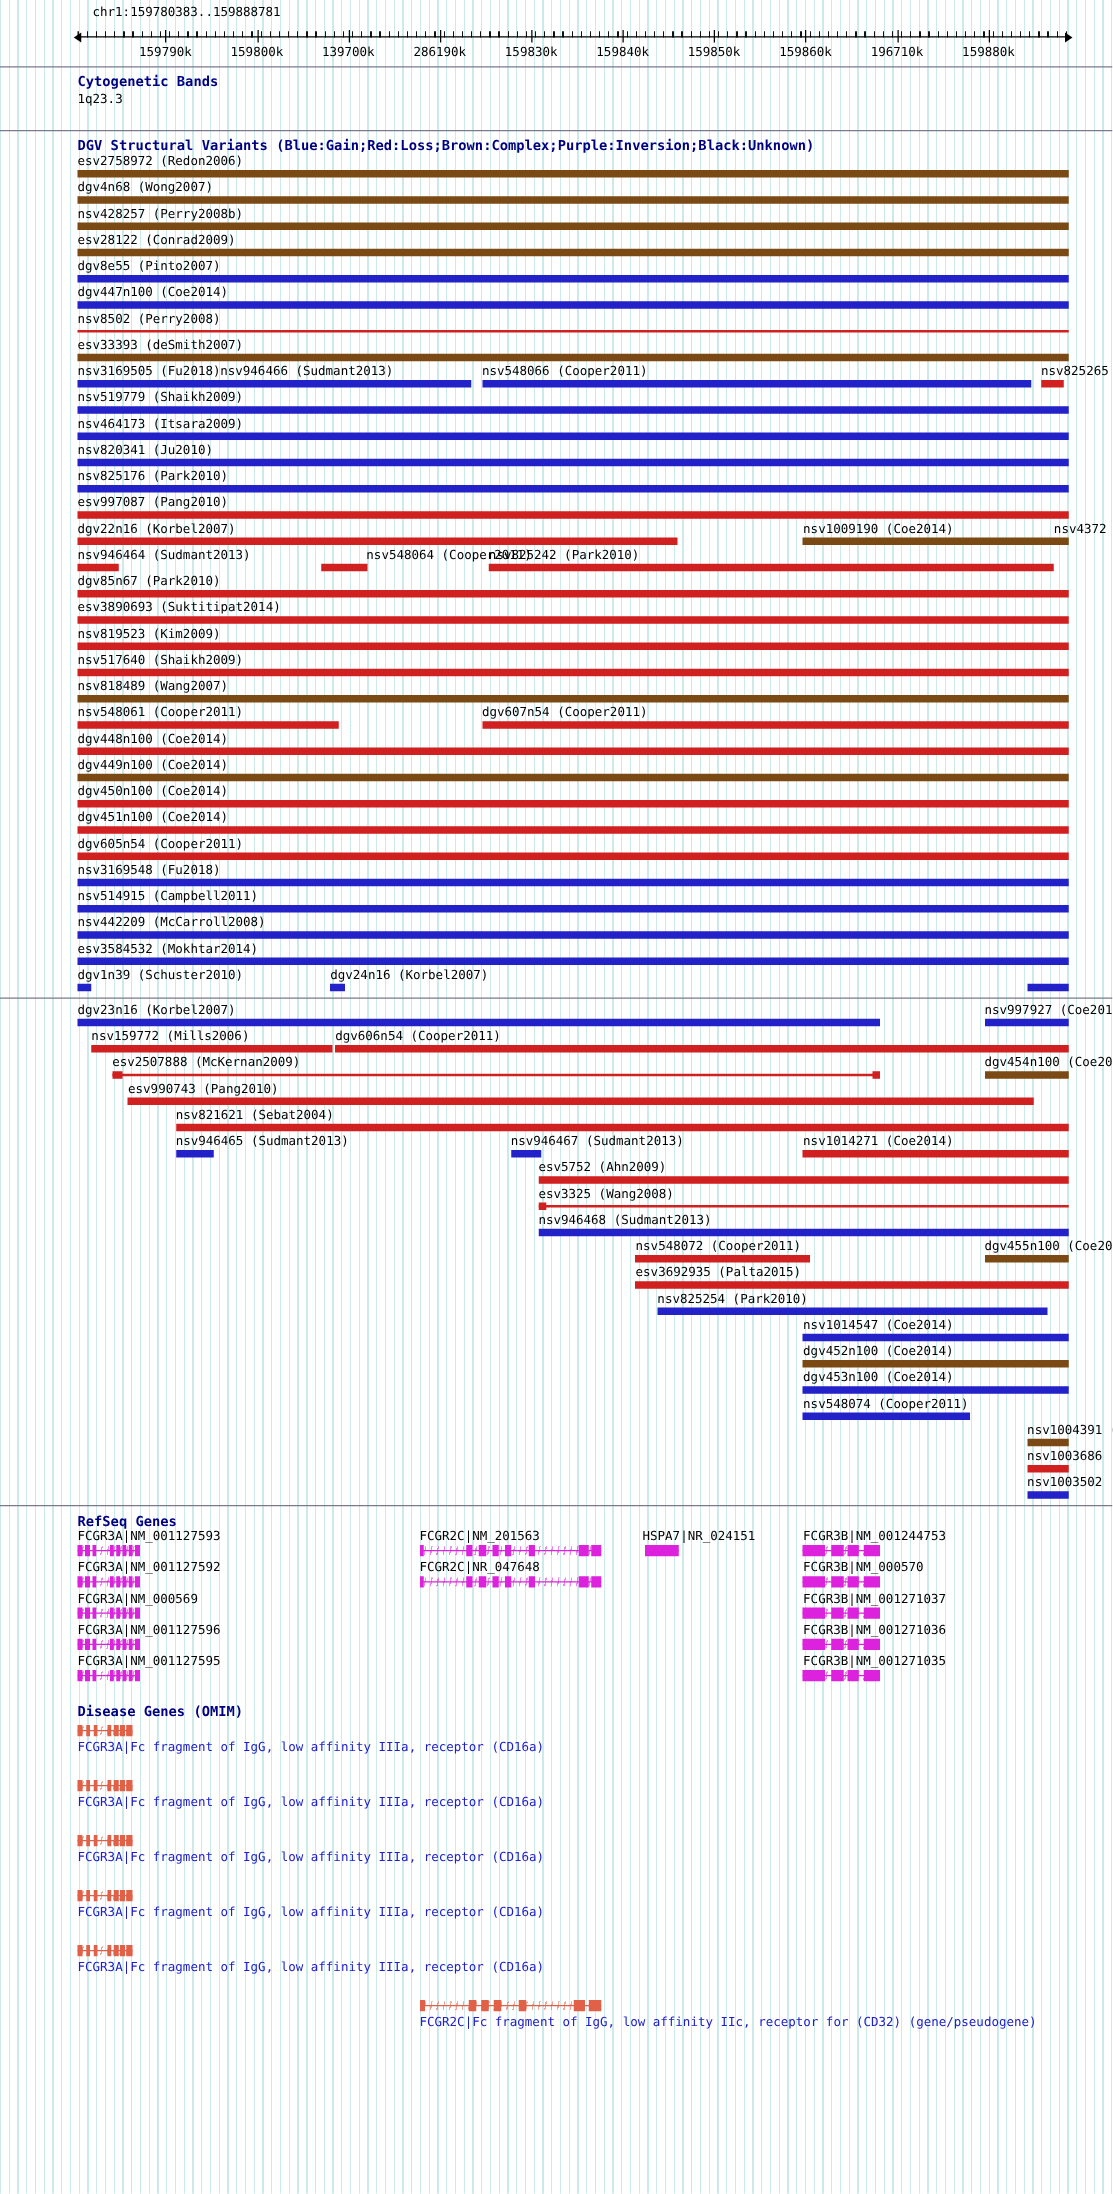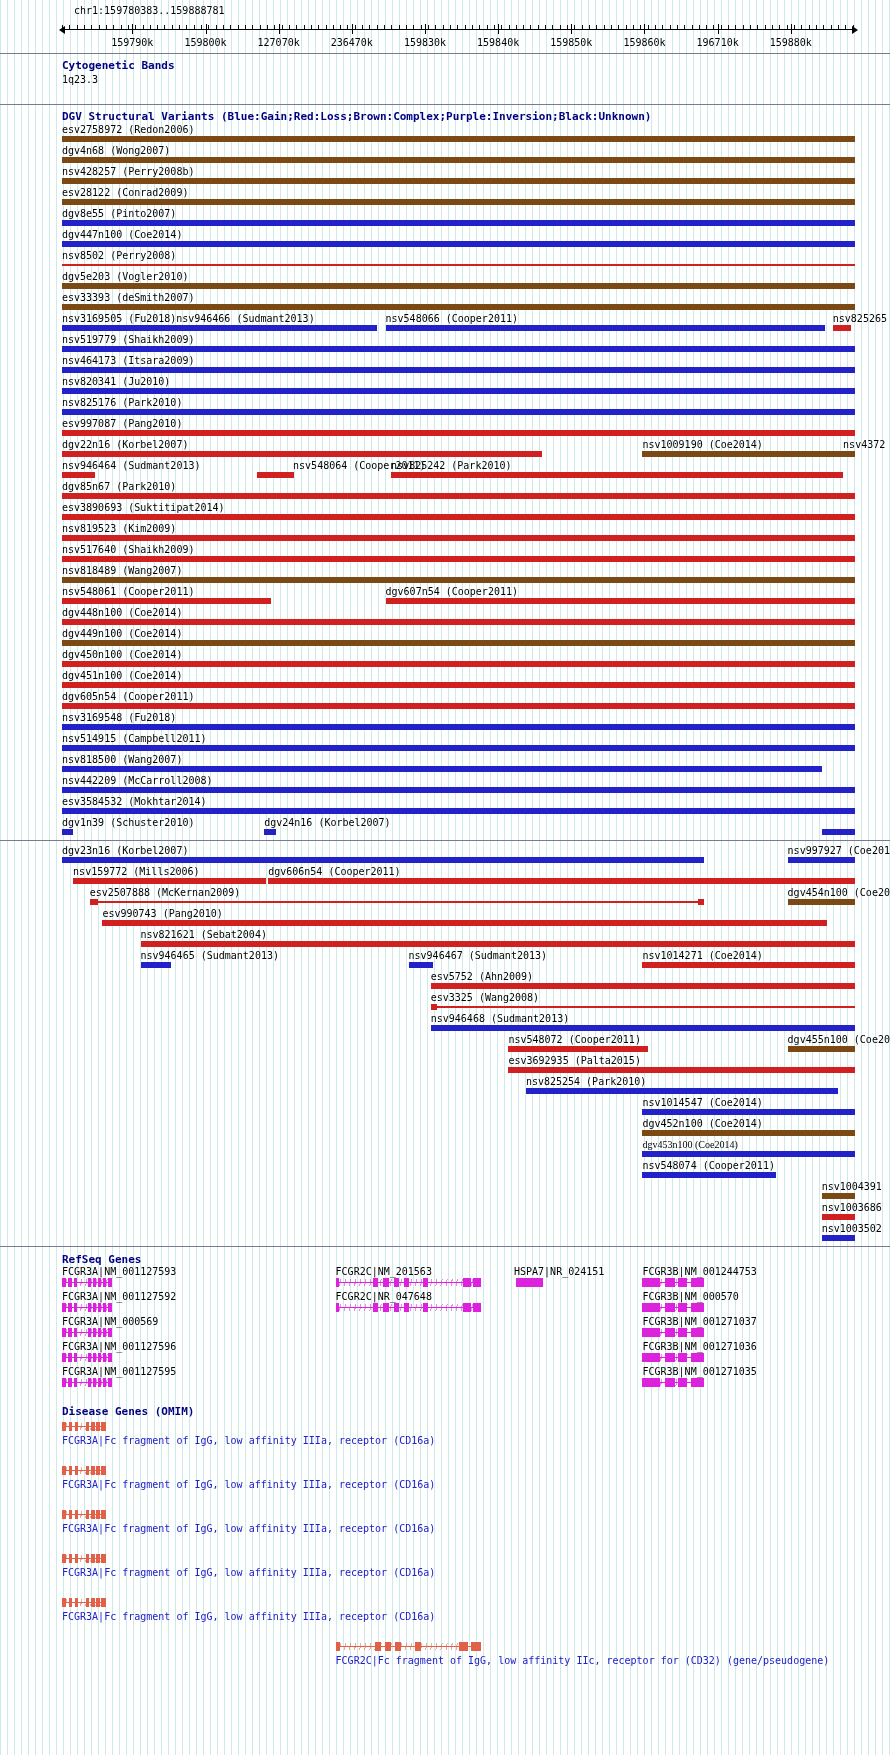--- a/index.html
+++ b/index.html
@@ -74,22 +74,22 @@
           <div class="major-tick" style="left: 55%;"></div>
           <div class="major-tick" style="left: 64.22%;"></div>
           <div class="major-tick" style="left: 73.45%;"></div>
           <div class="major-tick" style="left: 82.68%;"></div>
           <div class="major-tick" style="left: 91.9%;"></div>
         </div>
     </div>
     <div id="tick-labels">
         <span class="tick-label" style="left: 8.87%;">159790k</span>
         <span class="tick-label" style="left: 18.1%;">159800k</span>
-        <span class="tick-label" style="left: 27.32%;">127070k</span>
-        <span class="tick-label" style="left: 36.55%;">236470k</span>
+        <span class="tick-label" style="left: 27.32%;">139700k</span>
+        <span class="tick-label" style="left: 36.55%;">286190k</span>
         <span class="tick-label" style="left: 45.77%;">159830k</span>
         <span class="tick-label" style="left: 55%;">159840k</span>
         <span class="tick-label" style="left: 64.22%;">159850k</span>
         <span class="tick-label" style="left: 73.45%;">159860k</span>
         <span class="tick-label" style="left: 82.68%;">196710k</span>
         <span class="tick-label" style="left: 91.9%;">159880k</span>
       </div>
   </div>
 
   <div class="divider"></div>
@@ -126,24 +126,20 @@
         </div>
         <div class="vrow">
           <span class="vlabel" style="left: 0%;">dgv447n100 (Coe2014)</span>
           <div class="vbar" style="left: 0%; width: 100%; background: rgb(34, 34, 200);"></div>
         </div>
         <div class="vrow">
           <span class="vlabel" style="left: 0%;">nsv8502 (Perry2008)</span>
           <div class="vbar thin" style="left: 0%; width: 100%; background: rgb(208, 32, 32);"></div>
         </div>
         <div class="vrow">
-          <span class="vlabel" style="left: 0%;">dgv5e203 (Vogler2010)</span>
-          <div class="vbar" style="left: 0%; width: 100%; background: rgb(123, 74, 20);"></div>
-        </div>
-        <div class="vrow">
           <span class="vlabel" style="left: 0%;">esv33393 (deSmith2007)</span>
           <div class="vbar" style="left: 0%; width: 100%; background: rgb(123, 74, 20);"></div>
         </div>
         <div class="vrow">
           <span class="vlabel" style="left: 0%;">nsv3169505 (Fu2018)</span>
           <span class="vlabel" style="left: 14.4%;">nsv946466 (Sudmant2013)</span>
           <span class="vlabel" style="left: 40.8%;">nsv548066 (Cooper2011)</span>
           <span class="vlabel" style="left: 97.2%;">nsv825265</span>
           <div class="vbar" style="left: 0%; width: 39.7%; background: rgb(34, 34, 200);"></div>
           <div class="vbar" style="left: 40.8%; width: 55.4%; background: rgb(34, 34, 200);"></div>
@@ -232,24 +228,20 @@
         </div>
         <div class="vrow">
           <span class="vlabel" style="left: 0%;">nsv3169548 (Fu2018)</span>
           <div class="vbar" style="left: 0%; width: 100%; background: rgb(34, 34, 200);"></div>
         </div>
         <div class="vrow">
           <span class="vlabel" style="left: 0%;">nsv514915 (Campbell2011)</span>
           <div class="vbar" style="left: 0%; width: 100%; background: rgb(34, 34, 200);"></div>
         </div>
         <div class="vrow">
-          <span class="vlabel" style="left: 0%;">nsv818500 (Wang2007)</span>
-          <div class="vbar" style="left: 0%; width: 95.8%; background: rgb(34, 34, 200);"></div>
-        </div>
-        <div class="vrow">
           <span class="vlabel" style="left: 0%;">nsv442209 (McCarroll2008)</span>
           <div class="vbar" style="left: 0%; width: 100%; background: rgb(34, 34, 200);"></div>
         </div>
         <div class="vrow">
           <span class="vlabel" style="left: 0%;">esv3584532 (Mokhtar2014)</span>
           <div class="vbar" style="left: 0%; width: 100%; background: rgb(34, 34, 200);"></div>
         </div>
         <div class="vrow">
           <span class="vlabel" style="left: 0%;">dgv1n39 (Schuster2010)</span>
           <span class="vlabel" style="left: 25.5%;">dgv24n16 (Korbel2007)</span>
@@ -325,21 +317,21 @@
         </div>
         <div class="vrow">
           <span class="vlabel" style="left: 73.2%;">nsv1014547 (Coe2014)</span>
           <div class="vbar" style="left: 73.2%; width: 26.8%; background: rgb(34, 34, 200);"></div>
         </div>
         <div class="vrow">
           <span class="vlabel" style="left: 73.2%;">dgv452n100 (Coe2014)</span>
           <div class="vbar" style="left: 73.2%; width: 26.8%; background: rgb(123, 74, 20);"></div>
         </div>
         <div class="vrow">
-          <span class="vlabel" style="left: 73.2%; font-family: Liberation Serif, serif;">dgv453n100 (Coe2014)</span>
+          <span class="vlabel" style="left: 73.2%;">dgv453n100 (Coe2014)</span>
           <div class="vbar" style="left: 73.2%; width: 26.8%; background: rgb(34, 34, 200);"></div>
         </div>
         <div class="vrow">
           <span class="vlabel" style="left: 73.2%;">nsv548074 (Cooper2011)</span>
           <div class="vbar" style="left: 73.2%; width: 16.9%; background: rgb(34, 34, 200);"></div>
         </div>
         <div class="vrow">
           <span class="vlabel" style="left: 95.8%;">nsv1004391 (</span>
           <div class="vbar" style="left: 95.8%; width: 4.2%; background: rgb(123, 74, 20);"></div>
         </div>

